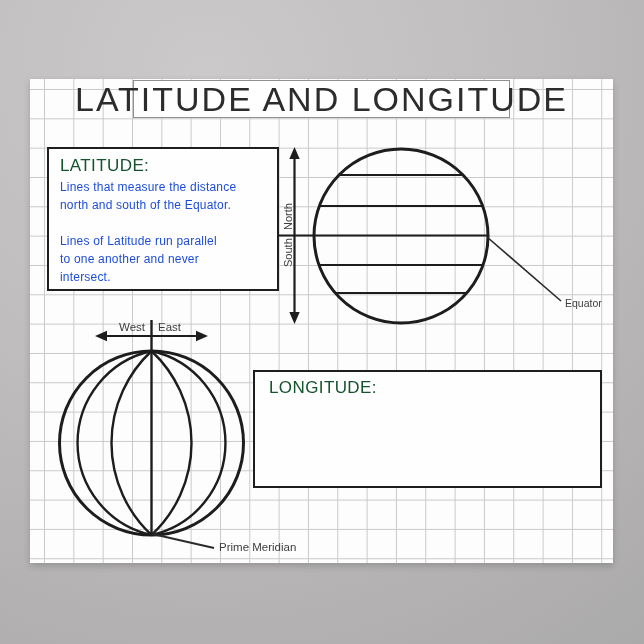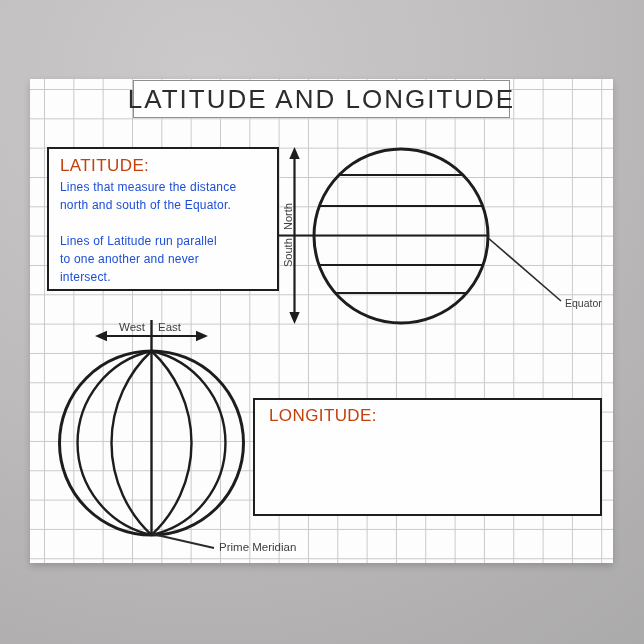--- a/index.html
+++ b/index.html
@@ -21,29 +21,29 @@
     background-position:14px 10px;
     box-shadow:0 3px 7px rgba(0,0,0,0.18);
   }
   .title-box{
     position:absolute;left:133px;top:80px;width:377px;height:38px;
     background:#fefefe;border:1px solid #8f8f8f;box-sizing:border-box;
     display:flex;align-items:center;justify-content:center;
     z-index:2;
   }
   .title-box span{
-    font-size:26px;letter-spacing:2px;color:#2c2c2c;white-space:nowrap;
+    font-size:34px;letter-spacing:2px;color:#2c2c2c;white-space:nowrap;
   }
   .info-box{
     position:absolute;background:#fefefe;border:2px solid #1e1e1e;
     box-sizing:border-box;z-index:2;
   }
   .info-box.latitude{left:47px;top:147px;width:232px;height:144px;padding:7px 11px;}
-  .info-box.longitude{left:253px;top:398px;width:349px;height:118px;padding:6px 14px;}
-  .box-heading{font-size:17px;color:#c2410c;margin-bottom:2px;letter-spacing:0.4px;}
+  .info-box.longitude{left:253px;top:370px;width:349px;height:118px;padding:6px 14px;}
+  .box-heading{font-size:17px;color:#14532d;margin-bottom:2px;letter-spacing:0.4px;}
   .box-body{
     font-size:12px;line-height:18px;color:#1d4ed8;
     white-space:pre-line;letter-spacing:0.2px;
   }
   svg.diagram{position:absolute;left:0;top:0;z-index:3;pointer-events:none;}
   svg text{font-family:"Liberation Sans", sans-serif;fill:#3d3d3d;}
 </style>
 </head>
 <body>
 

